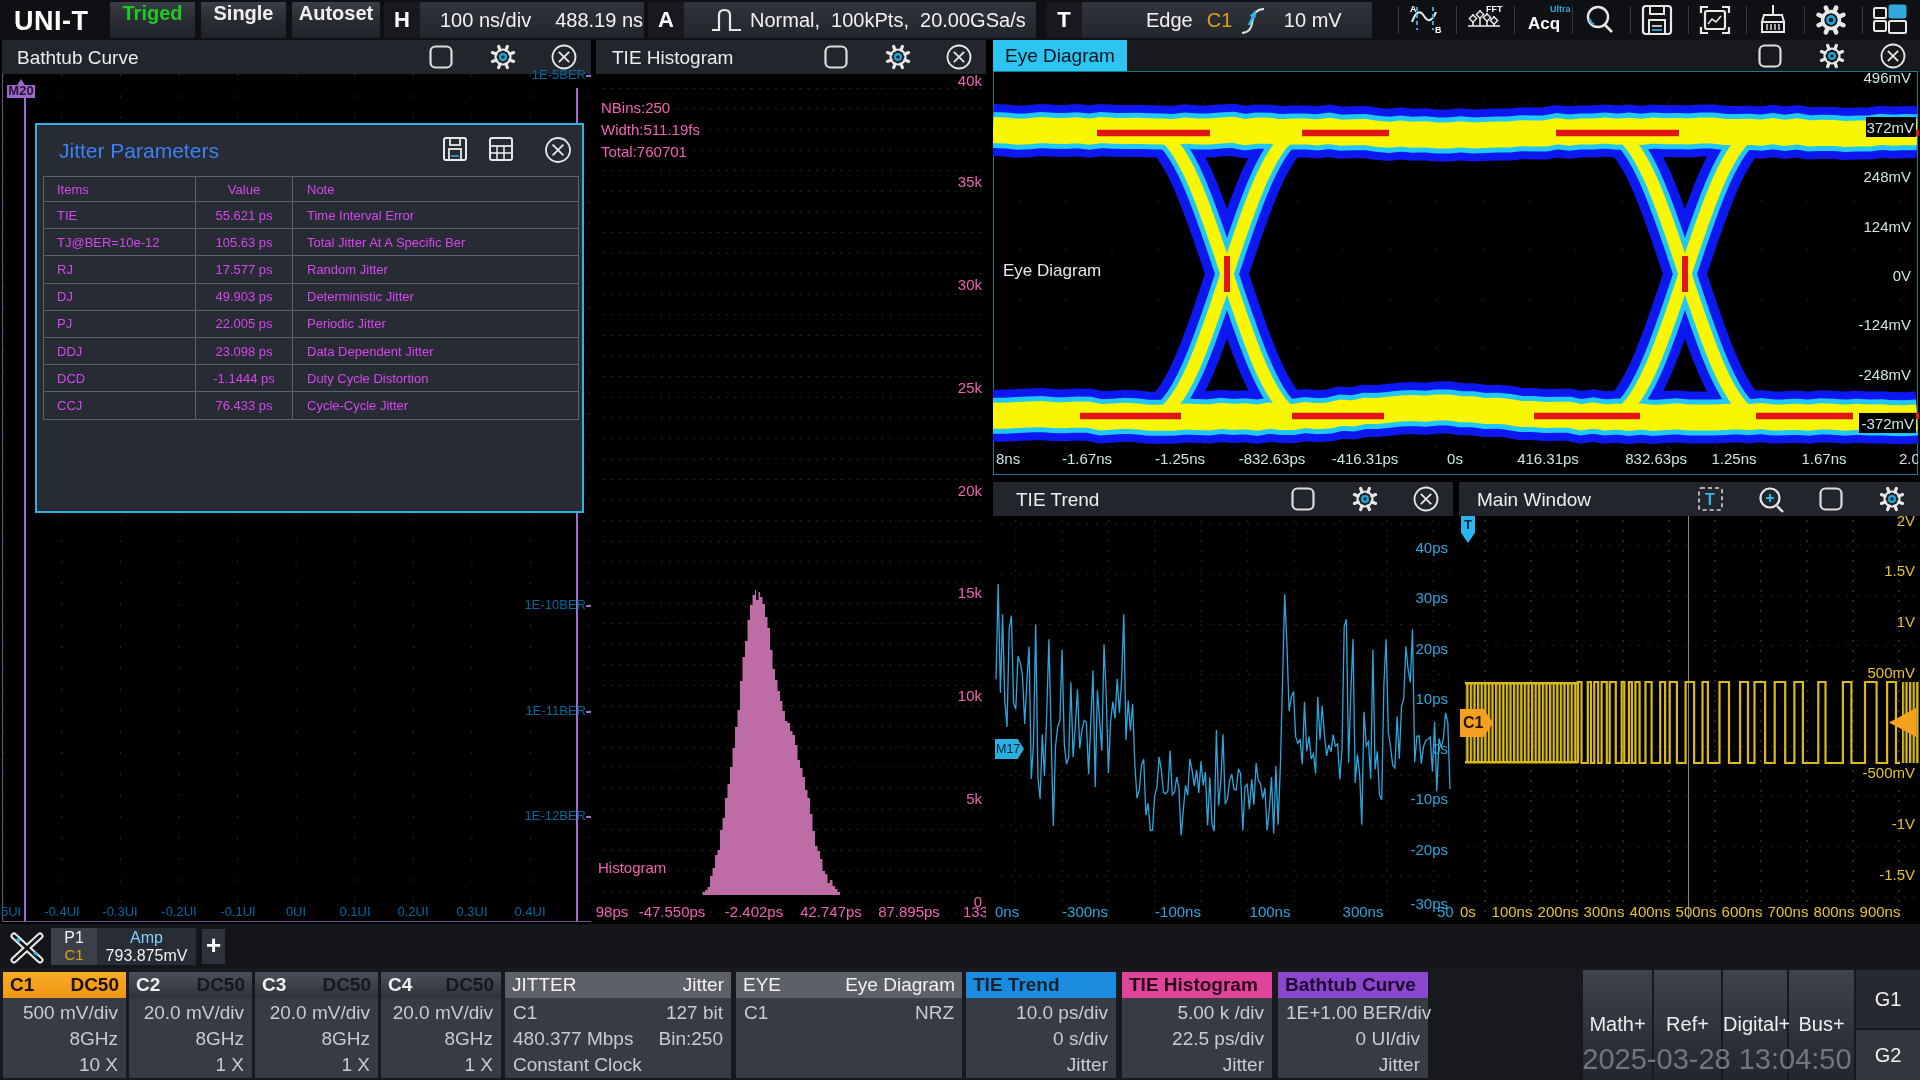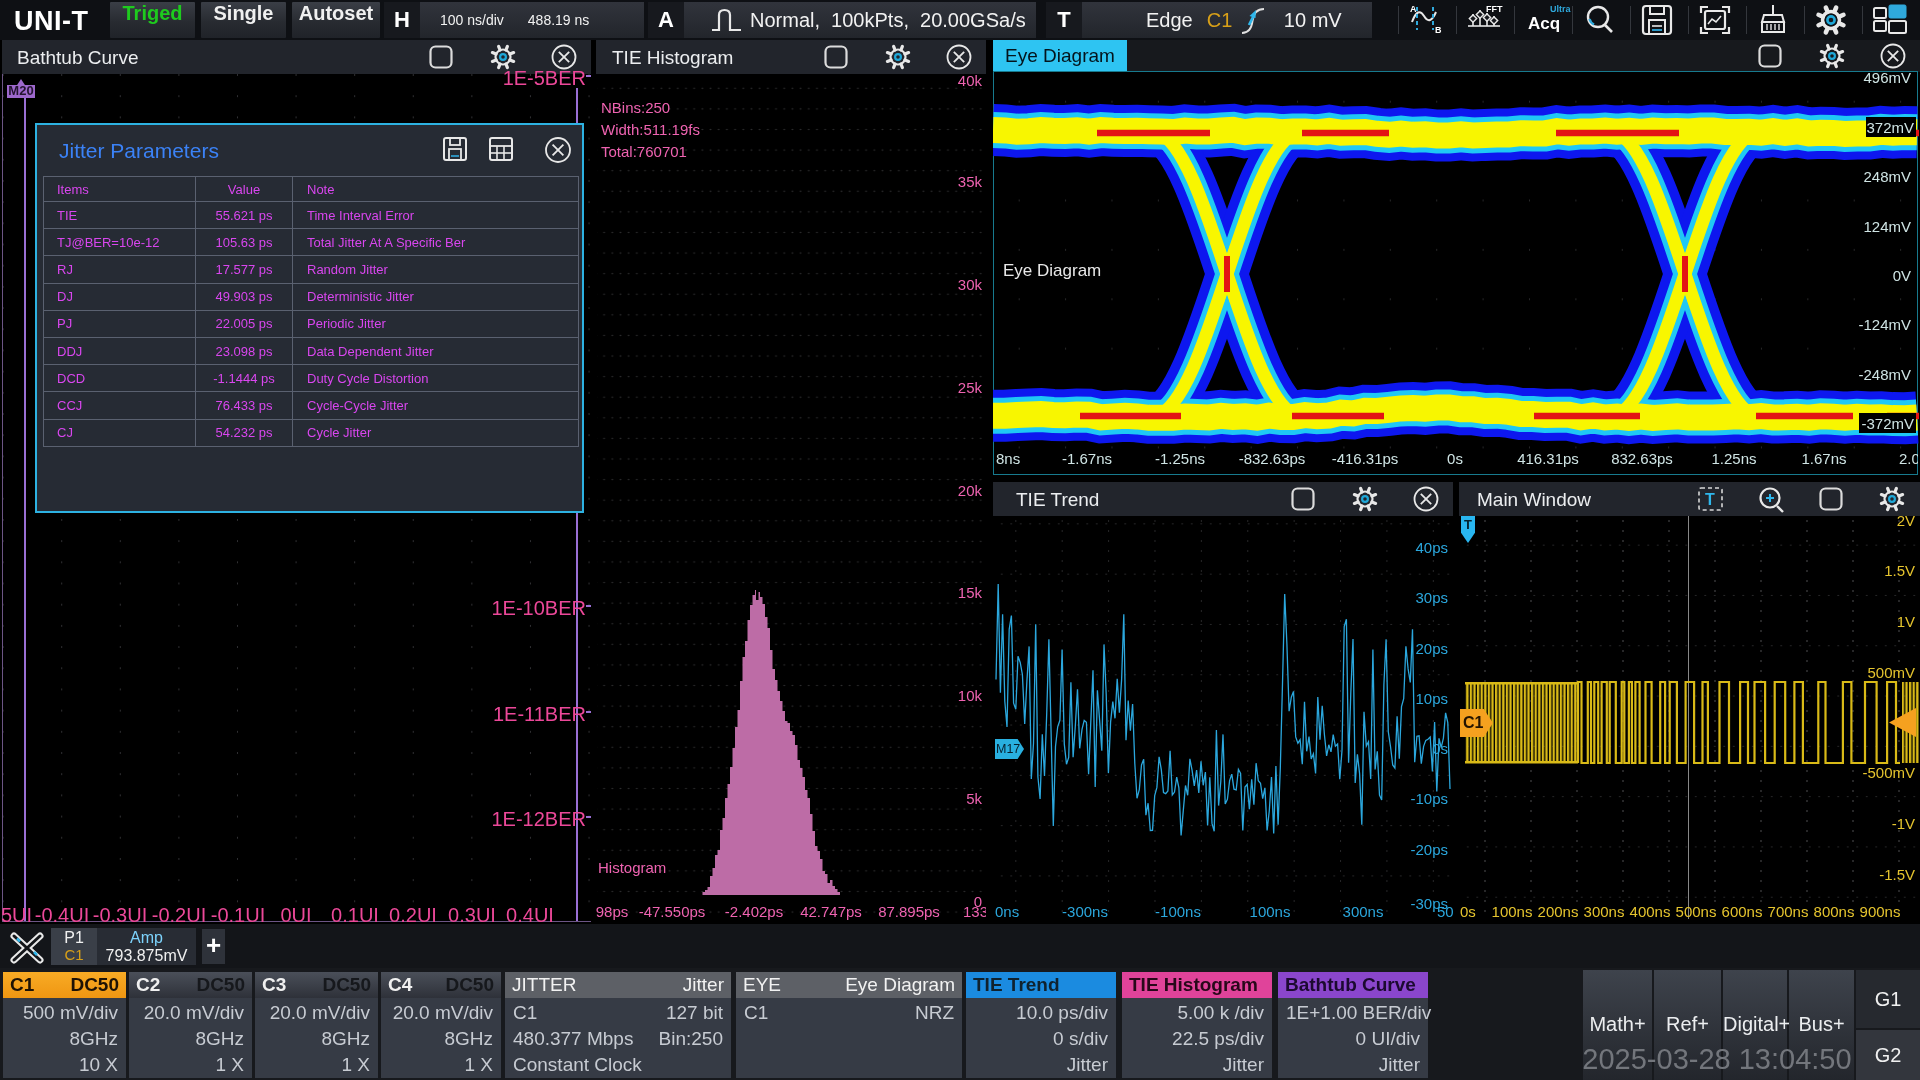--- a/index.html
+++ b/index.html
@@ -1,37 +1,37 @@
 <!DOCTYPE html>
 <html><head><meta charset="utf-8"><title>scope</title><style>
 *{margin:0;padding:0;box-sizing:border-box}
 html,body{width:1920px;height:1080px;background:#000;overflow:hidden}
 body{font-family:"Liberation Sans",sans-serif;position:relative;color:#e8e8e8;-webkit-font-smoothing:antialiased}
 .abs{position:absolute}
 .phead{position:absolute;background:#22252c;color:#eceef0;font-size:19px}
 .ptitle{position:absolute;top:7px;font-size:19px;color:#eceef0;letter-spacing:0px}
-.blab{position:absolute;font-size:20px;color:#ec4899}
+.blab{position:absolute;font-size:13px;color:#0369a1}
 .plab{position:absolute;font-size:15px;color:#ef63b1}
 .clab{position:absolute;font-size:15px;color:#2ba7dd}
 .ylab{position:absolute;font-size:15px;color:#e5c42e}
 .elab{position:absolute;font-size:15px;color:#cfe4e4}
 .r{text-align:right}
 .bbox{position:absolute;top:972px;height:106px;background:#363b45}
 .bhdr{position:absolute;left:0;top:0;width:100%;height:26px;font-size:19px;line-height:26px}
 .brow{position:absolute;left:0;width:100%;padding:0 8px;font-size:19px;color:#c7cbd2;text-align:right;white-space:nowrap}
 .tbtn{position:absolute;top:2px;height:36px;background:linear-gradient(180deg,#3a3e46 0%,#282b31 55%,#202329 100%);color:#f0f0f0;font-size:20px;font-weight:bold;text-align:center;border-radius:1px}
 </style></head><body>
 
 <div class="abs" style="left:0;top:0;width:1920px;height:40px;background:#0e1014"></div>
 <div class="abs" style="left:14px;top:6px;width:82px;height:28px;font-size:27px;font-weight:bold;color:#fff;letter-spacing:0.5px;font-stretch:condensed">UNI-T</div>
 <div class="tbtn" style="left:110px;width:85px;color:#1ecb1e">Triged</div>
 <div class="tbtn" style="left:201px;width:85px">Single</div>
 <div class="tbtn" style="left:292px;width:88px">Autoset</div>
 <div class="abs" style="left:384px;top:2px;width:36px;height:36px;background:#17191e;color:#fff;font-size:22px;font-weight:bold;text-align:center;line-height:36px">H</div>
-<div class="abs" style="left:420px;top:2px;width:224px;height:36px;background:linear-gradient(180deg,#31343c,#22252b);color:#f2f2f2;font-size:14px;line-height:36px"><span style="margin-left:20px">100 ns/div</span><span style="margin-left:24px">488.19 ns</span></div>
+<div class="abs" style="left:420px;top:2px;width:224px;height:36px;background:linear-gradient(180deg,#31343c,#22252b);color:#f2f2f2;font-size:20px;line-height:36px"><span style="margin-left:20px">100 ns/div</span><span style="margin-left:24px">488.19 ns</span></div>
 <div class="abs" style="left:648px;top:2px;width:36px;height:36px;background:#17191e;color:#fff;font-size:22px;font-weight:bold;text-align:center;line-height:36px">A</div>
 <div class="abs" style="left:684px;top:2px;width:352px;height:36px;background:linear-gradient(180deg,#31343c,#22252b);color:#f2f2f2;font-size:20px;line-height:36px">
 <svg style="position:absolute;left:26px;top:5px" width="34" height="26">
       <path d="M2 23 H9 V8 Q9 3 14.5 3 Q20 3 20 8 V23 H31" fill="none" stroke="#e8e8e8" stroke-width="2.2"></path>
     </svg>
 <span style="margin-left:66px">Normal,&nbsp; 100kPts,&nbsp; 20.00GSa/s</span></div>
 <div class="abs" style="left:1046px;top:2px;width:36px;height:36px;background:#17191e;color:#fff;font-size:22px;font-weight:bold;text-align:center;line-height:36px">T</div>
 <div class="abs" style="left:1082px;top:2px;width:290px;height:36px;background:linear-gradient(180deg,#31343c,#22252b);color:#f2f2f2;font-size:20px;line-height:36px">
 <span style="margin-left:64px">Edge</span><span style="margin-left:14px;color:#d8a018">C1</span>
 <svg style="position:absolute;left:155px;top:3px" width="36" height="31">
@@ -222,25 +222,20 @@
         <tr style="height:27.2px;border:1px solid #5a6170">
           <td style="padding-left:13px;border-right:1px solid #5a6170">DCD</td>
           <td style="text-align:center;border-right:1px solid #5a6170">-1.1444 ps</td>
           <td style="padding-left:14px">Duty Cycle Distortion</td>
         </tr>
         <tr style="height:27.2px;border:1px solid #5a6170">
           <td style="padding-left:13px;border-right:1px solid #5a6170">CCJ</td>
           <td style="text-align:center;border-right:1px solid #5a6170">76.433 ps</td>
           <td style="padding-left:14px">Cycle-Cycle Jitter</td>
         </tr>
-        <tr style="height:27.2px;border:1px solid #5a6170">
-          <td style="padding-left:13px;border-right:1px solid #5a6170">CJ</td>
-          <td style="text-align:center;border-right:1px solid #5a6170">54.232 ps</td>
-          <td style="padding-left:14px">Cycle Jitter</td>
-        </tr>
       </tbody>
     </table>
   </div>
 <div class="abs" style="left:596px;top:40px;width:390px;height:884px;background:#000"></div>
 <div class="phead" style="left:596px;top:40px;width:390px;height:34px"></div>
 <div class="ptitle" style="left:612px;top:47px">TIE Histogram</div>
 <svg style="position:absolute;left:596px;top:40px" width="390" height="34">
     <rect x="229.5" y="6.5" width="21" height="21" rx="5" fill="none" stroke="#dcdcdc" stroke-width="2.2"></rect>
     <circle cx="302" cy="17" r="7.5" fill="none" stroke="#e8e8e8" stroke-width="2.2"></circle>
     <line x1="308.9" y1="19.9" x2="312.6" y2="21.4" stroke="#e8e8e8" stroke-width="3.2" stroke-linecap="round"></line>
@@ -350,21 +345,21 @@
 <div class="elab r" style="left:1831px;top:366px;width:80px">-248mV</div>
 <div class="elab r" style="left:1866px;top:117px;width:50px;background:#000;padding:2px 2px 1px 0">372mV</div>
 <div class="elab r" style="left:1859px;top:413px;width:57px;background:#000;padding:2px 2px 1px 0">-372mV</div>
 <div class="elab" style="left:996px;top:450px">8ns</div>
 <div class="elab" style="left:1042px;top:450px;width:90px;text-align:center">-1.67ns</div>
 <div class="elab" style="left:1135px;top:450px;width:90px;text-align:center">-1.25ns</div>
 <div class="elab" style="left:1227px;top:450px;width:90px;text-align:center">-832.63ps</div>
 <div class="elab" style="left:1320px;top:450px;width:90px;text-align:center">-416.31ps</div>
 <div class="elab" style="left:1410px;top:450px;width:90px;text-align:center">0s</div>
 <div class="elab" style="left:1503px;top:450px;width:90px;text-align:center">416.31ps</div>
-<div class="elab" style="left:1597px;top:450px;width:90px;text-align:center">832.63ps</div>
+<div class="elab" style="left:1597px;top:450px;width:90px;text-align:right">832.63ps</div>
 <div class="elab" style="left:1689px;top:450px;width:90px;text-align:center">1.25ns</div>
 <div class="elab" style="left:1779px;top:450px;width:90px;text-align:center">1.67ns</div>
 <div class="elab" style="left:1899px;top:450px;width:19px;overflow:hidden">2.0</div>
 <div class="abs" style="left:993px;top:482px;width:460px;height:442px;background:#000"></div>
 <div class="phead" style="left:993px;top:482px;width:460px;height:34px"></div>
 <div class="ptitle" style="left:1016px;top:489px">TIE Trend</div>
 <svg style="position:absolute;left:993px;top:482px" width="460" height="34">
     <rect x="299.5" y="6.5" width="21" height="21" rx="5" fill="none" stroke="#dcdcdc" stroke-width="2.2"></rect>
     <circle cx="372" cy="17" r="7.5" fill="none" stroke="#e8e8e8" stroke-width="2.2"></circle>
     <line x1="378.9" y1="19.9" x2="382.6" y2="21.4" stroke="#e8e8e8" stroke-width="3.2" stroke-linecap="round"></line>

